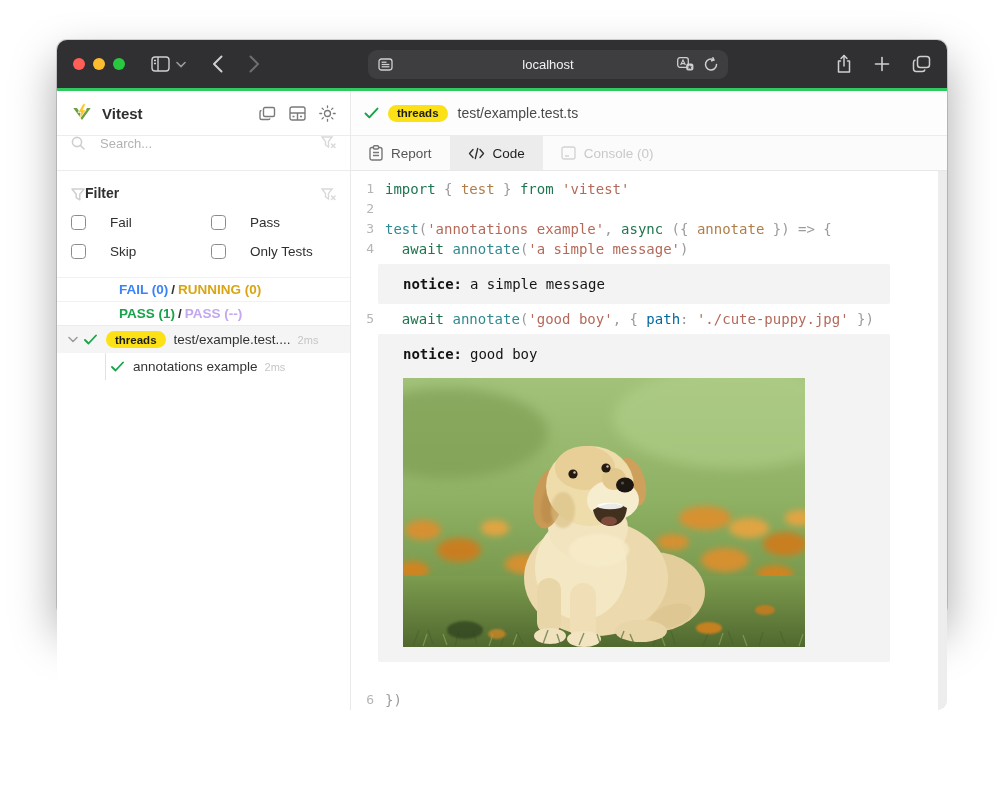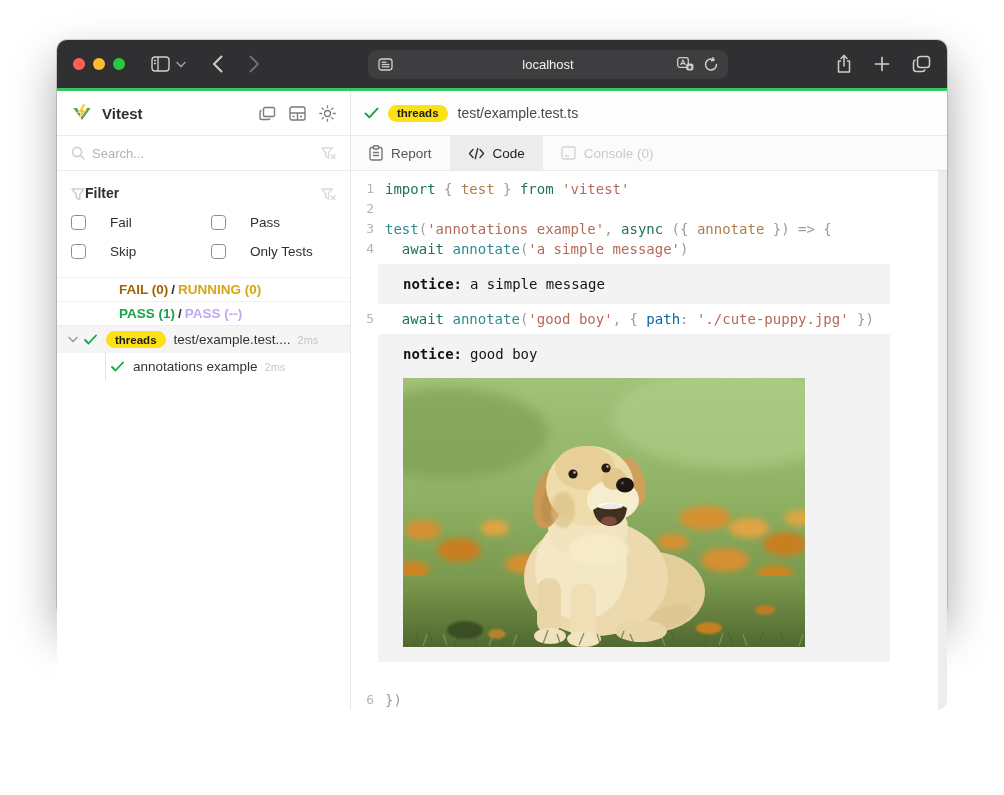--- a/index.html
+++ b/index.html
@@ -42,39 +42,39 @@
 
   
   .sidebar { width:294px; flex:0 0 294px; border-right:1px solid #e9e9e9;
              display:flex; flex-direction:column; }
   .sb-header { height:45px; flex:0 0 45px; display:flex; align-items:center;
                padding:0 14px; border-bottom:1px solid #ececec; }
   .sb-title { font-size:15px; font-weight:700; color:#2f2f2f; margin-left:9px; }
   .sb-actions { margin-left:auto; display:flex; gap:13px; color:#7a7a7a; }
   .sb-actions .cicon { color:#7a7a7a; }
 
-  .sb-search { height:35px; flex:0 0 35px; display:flex; align-items:center; gap:7px;
+  .sb-search { height:35px; flex:0 0 35px; display:flex; align-items:flex-start; gap:15px;
                padding:0 14px; border-bottom:1px solid #ececec; color:#4a4a4a; }
   .sb-search input { border:none; outline:none; flex:1; font-size:13px;
                      font-family:"Liberation Sans", sans-serif; color:#333; background:transparent; }
   .sb-search input::placeholder { color:#b3b3b3; }
   .faint { color:#d9d9d9; }
 
   .sb-filter { padding:14px 14px 16px; }
   .filter-head { display:flex; align-items:flex-end; gap:0; color:#2f2f2f; }
   .filter-label { font-size:14px; font-weight:700; }
   .filter-head .faint { margin-left:auto; }
   .cb-grid { margin-top:14px; display:grid; grid-template-columns:140px 1fr; row-gap:14px; }
   .cb { display:flex; align-items:center; gap:24px; font-size:13.5px; color:#2f2f2f; }
   .cb .box { width:15px; height:15px; border:1.5px solid #8b8b8b; border-radius:3.5px; background:#fff; }
 
   .sb-stats { margin-top:2px; font-size:13.5px; font-weight:700; }
   .stat-row { border-top:1px solid #f1f1f1; padding:3px 0 3px 62px; line-height:17px; }
   .stat-sep { color:#333; padding:0 3px; }
-  .c-fail { color:#a16207; } .c-running { color:#d9a githubusercontent512; }
+  .c-fail { color:#3b82f6; } .c-running { color:#d9a githubusercontent512; }
   .c-running { color:#d9a512; } .c-pass { color:#18a34a; } .c-skip { color:#c3a7ef; }
 
   .tree { border-top:1px solid #ececec; }
   .tree-row { height:27px; display:flex; align-items:center; font-size:13.5px; color:#333; }
   .tree-row.selected { background:#f5f5f5; }
   .tree-row .time { color:#c6c6c6; font-size:11px; margin-left:7px; flex:0 0 auto; padding-right:8px; }
   .caret { color:#9b9b9b; margin:0 6px 0 11px; }
   .check { color:#18a34a; }
   .badge { background:#fbe116; color:#1c1c1c; font-size:11.5px; font-weight:600;
            padding:2.5px 9px; border-radius:999px; margin:0 8px 0 9px; white-space:nowrap; }

